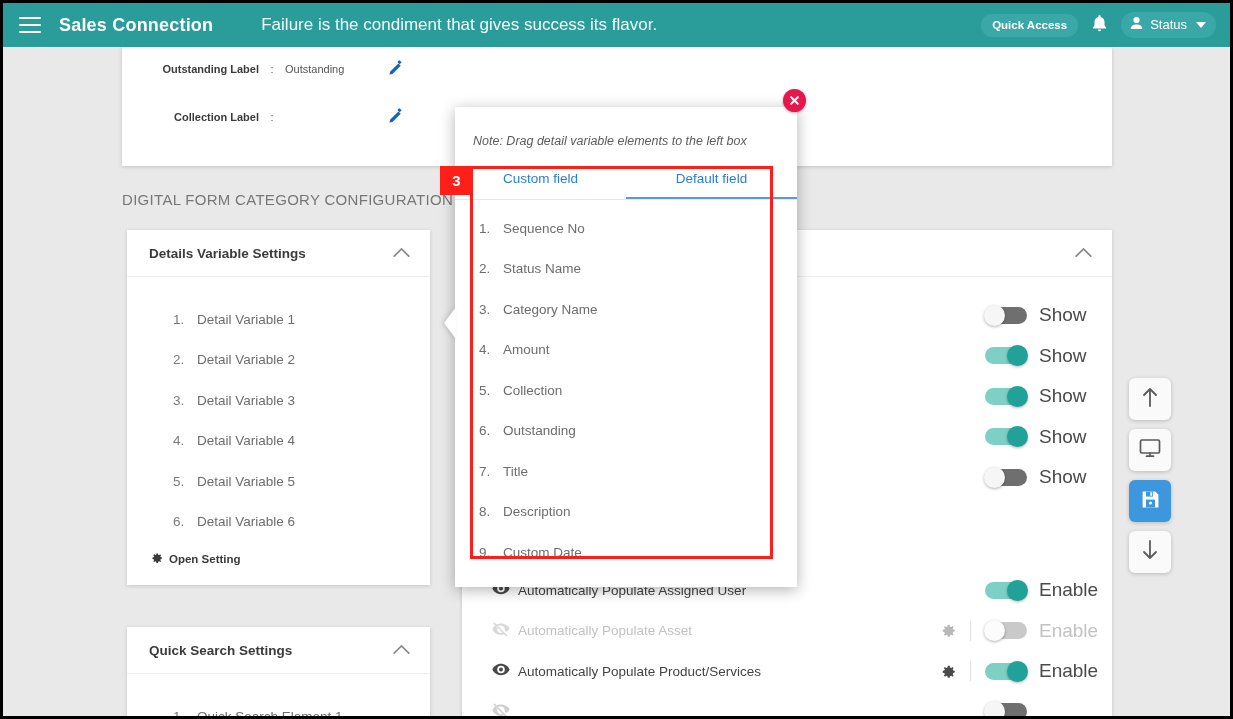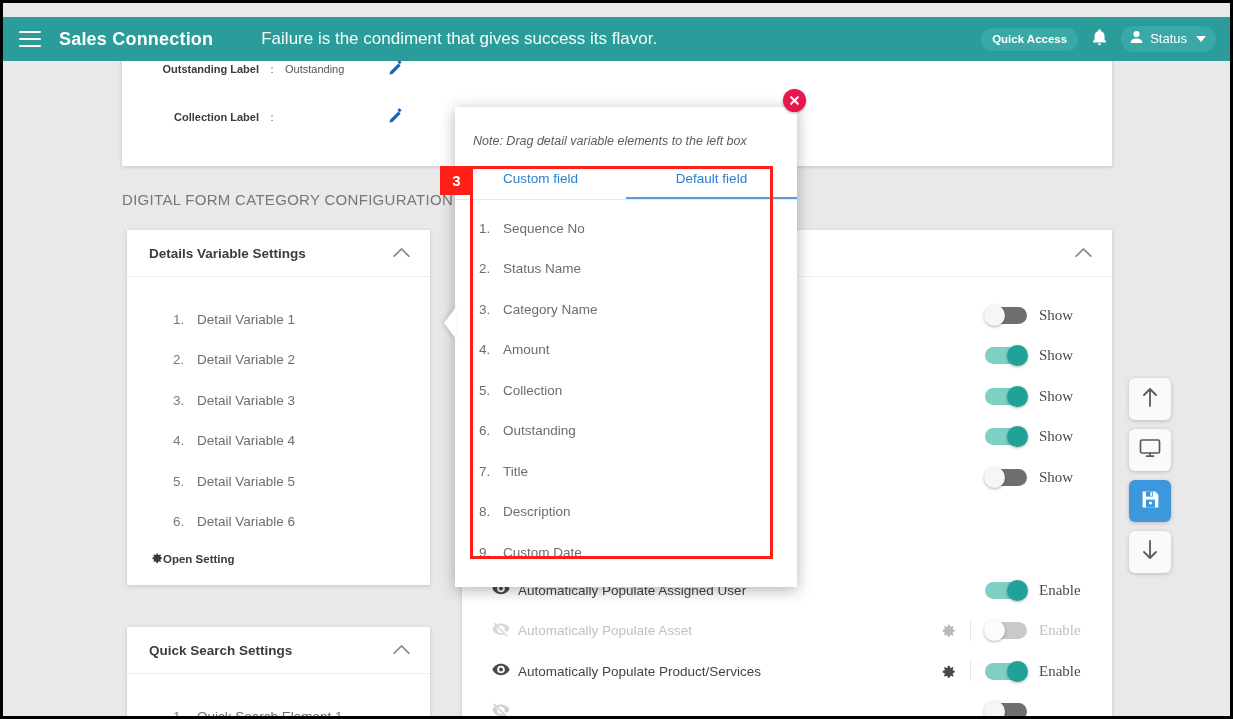--- a/index.html
+++ b/index.html
@@ -22,21 +22,20 @@
 
   
   .topbar {
     position: absolute;
     left: 0; top: 0;
     width: 1227px; height: 44px;
     background: #2a9d9b;
     display: flex;
     align-items: center;
     z-index: 60;
-    margin-top: 14px;
   }
   .hamburger {
     width: 22px; height: 16px;
     margin-left: 16px;
     display: flex; flex-direction: column; justify-content: space-between;
     cursor: pointer;
   }
   .hamburger i { display: block; height: 2px; background: #ffffff; border-radius: 1px; }
   .brand {
     margin-left: 18px;
@@ -165,20 +164,21 @@
     font-size: 13.5px;
     color: #6d6d6d;
     padding: 0 0 0 46px;
     height: 40.5px;
     align-items: center;
     cursor: pointer;
   }
   .var-item .num { width: 24px; color: #7a7a7a; }
   .open-setting {
     display: flex; align-items: center;
+    gap: 6px;
     padding-left: 24px;
     margin-top: 10px;
     font-size: 11.5px;
     font-weight: bold;
     color: #3b3b3b;
     cursor: pointer;
   }
 
   
   .toggle-rows {
@@ -216,24 +216,23 @@
     top: -2px;
     box-shadow: 0 1px 3px rgba(0,0,0,0.3);
   }
   .sw.off { background: #6f6f6f; }
   .sw.off .knob { left: -1px; background: #f6f6f6; }
   .sw.on { background: #7fd0c4; }
   .sw.on .knob { right: -1px; background: #21a298; }
   .sw.disabled { background: #c9c9c9; }
   .sw.disabled .knob { left: -1px; background: #fcfcfc; }
   .swlabel {
-    font-size: 15px;
+    font-size: 19px;
     color: #4a4a4a;
     width: 52px;
-    font-family: Liberation Serif, serif;
   }
   .swlabel.muted { color: #c2c2c2; }
   .eye { width: 26px; flex: none; display: block; }
   .gear-cell {
     width: 44px;
     display: flex; align-items: center; justify-content: center;
     flex: none;
   }
   .divider-v {
     width: 1px; height: 20px;

